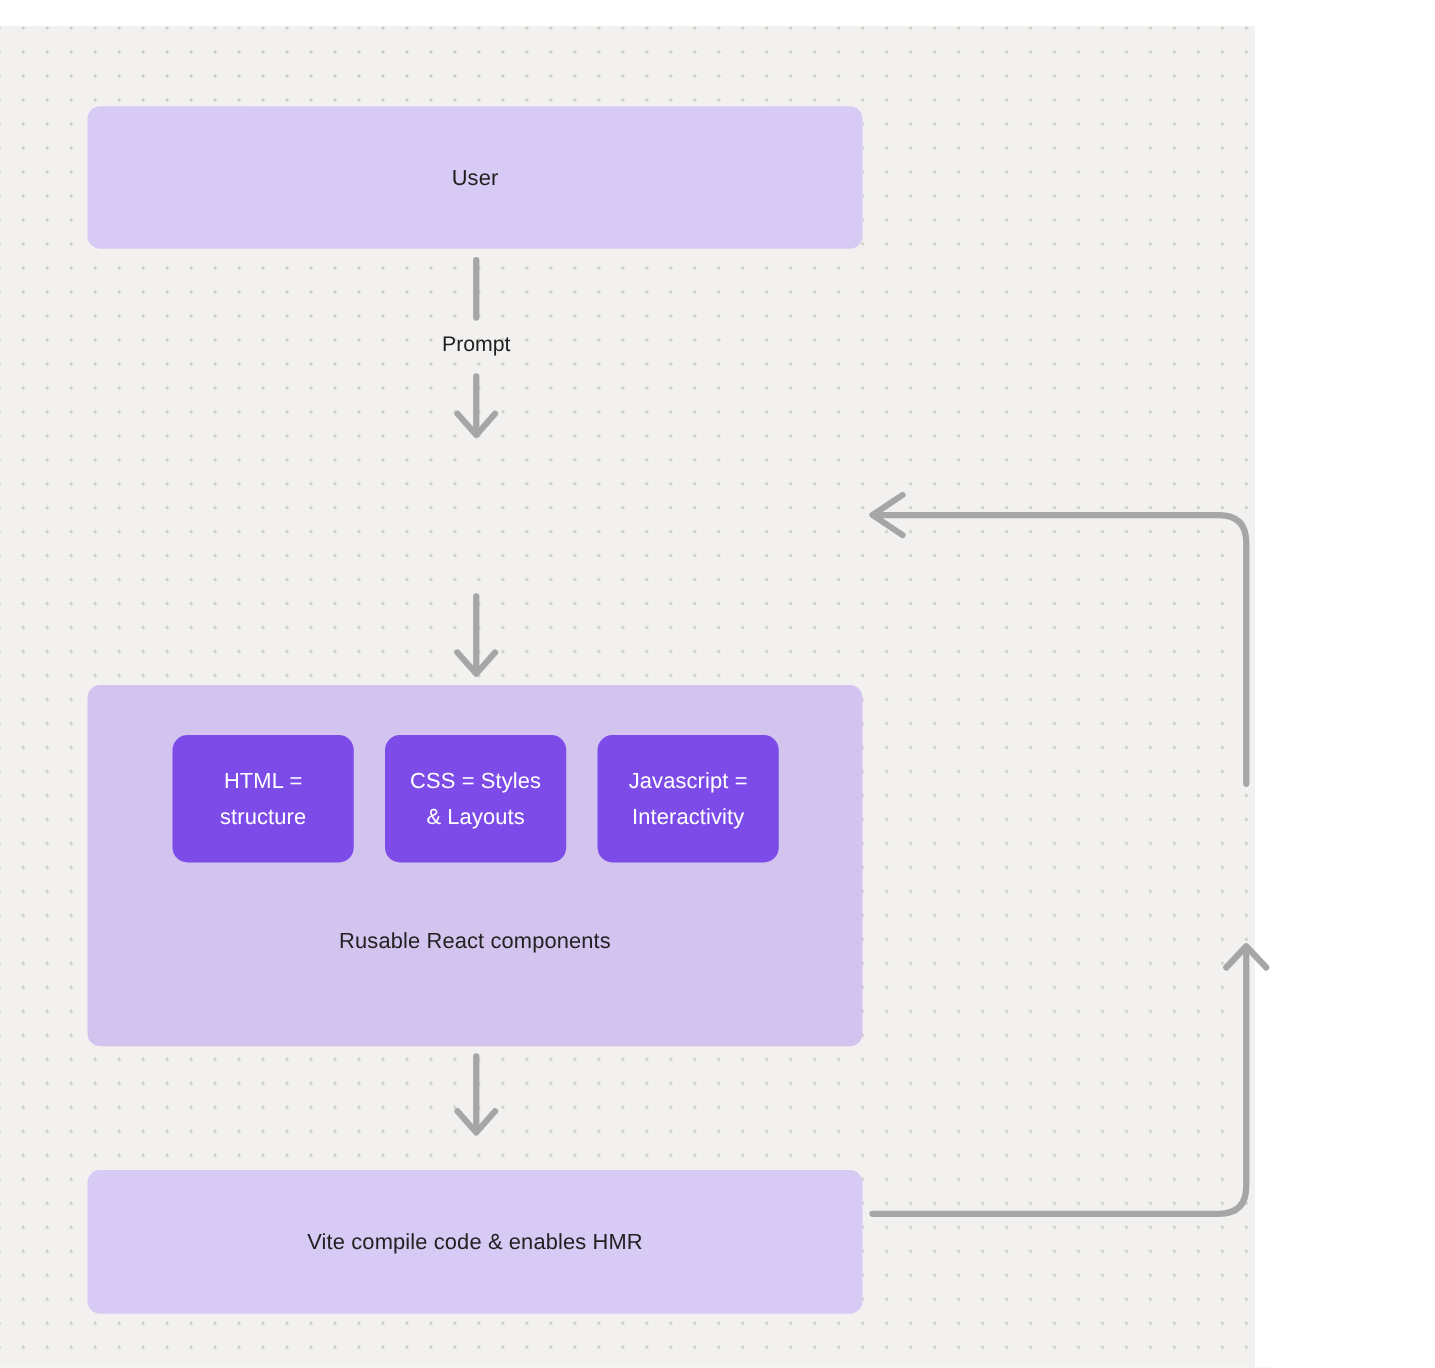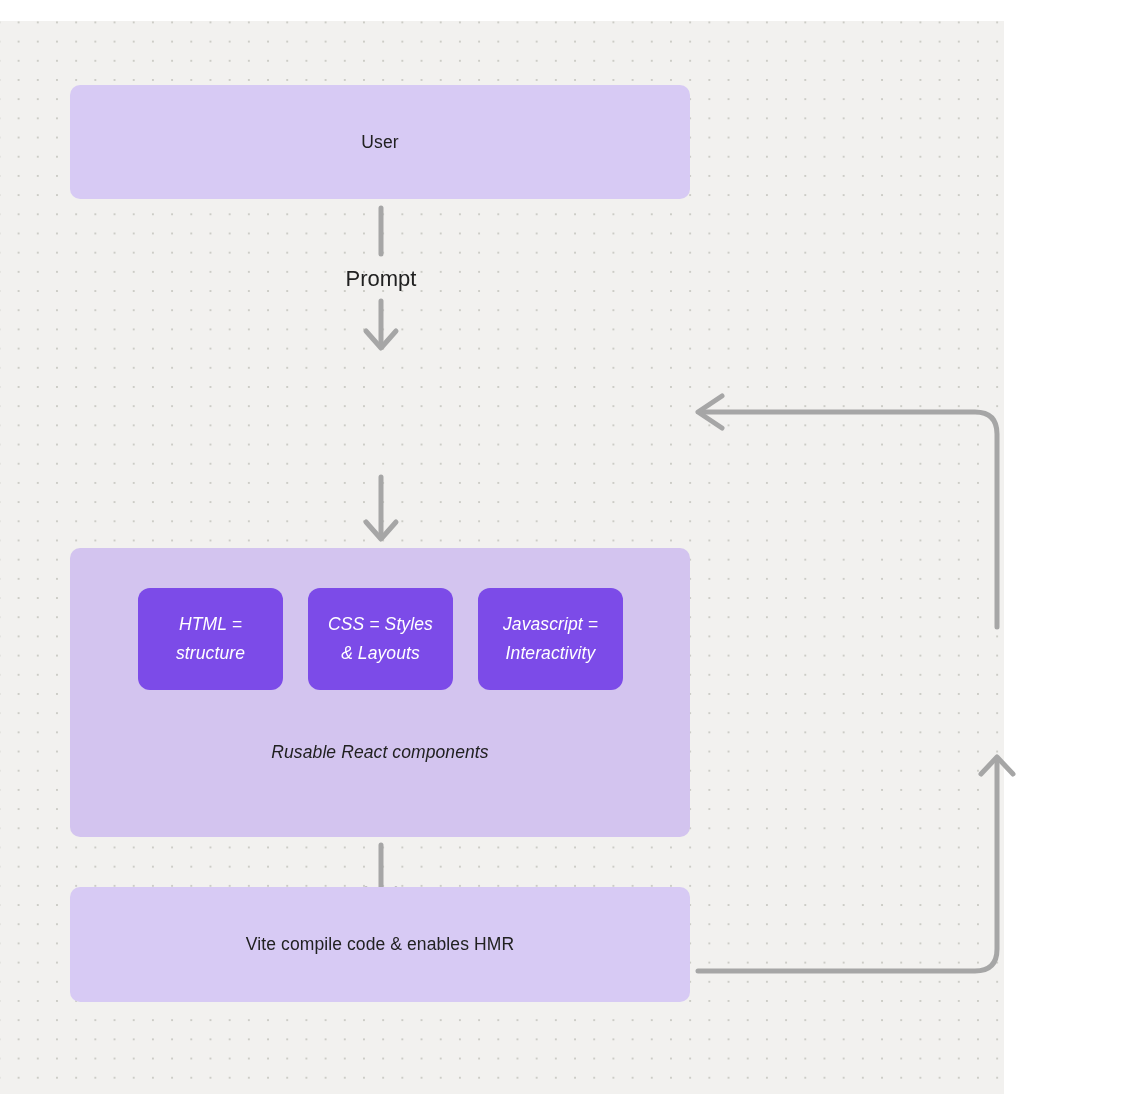--- a/index.html
+++ b/index.html
@@ -36,25 +36,25 @@
     justify-content: center;
     text-align: center;
     border-radius: 10px;
     background: var(--box-light);
     color: var(--text-dark);
     font-size: 17.5px;
     letter-spacing: 0.1px;
   }
   .node-user          { left: 70px;  top: 64px;  width: 620px; height: 114px; }
   .node-webapp        { left: 70px;  top: 334px; width: 620px; height: 114px; }
-  .node-vite          { left: 70px;  top: 866px; width: 620px; height: 115px; }
+  .node-vite          { left: 70px;  top: 915px; width: 620px; height: 115px; }
   .node-render        { left: 902px; top: 613px; width: 191px; height: 114px;
                         background: var(--render-light); border-radius: 14px; }
   .node-components    { left: 70px;  top: 527px; width: 620px; height: 289px;
-                        background: var(--container-light); display: block; font-style: italic; }
+                        background: var(--container-light); display: block; }
   .sub-node {
     position: absolute;
     top: 40px;
     width: 145px;
     height: 102px;
     border-radius: 12px;
     background: var(--accent);
     color: var(--text-light);
     display: flex;
     flex-direction: column;
@@ -89,21 +89,21 @@
     stroke-linecap: round;
     stroke-linejoin: round;
   }
   .edge-label {
     position: absolute;
     left: 311px;
     top: 245px;
     width: 140px;
     text-align: center;
     color: var(--text-dark);
-    font-size: 22px;
+    font-size: 17px;
   }
 </style>
 </head>
 <body>
 
 <div class="canvas">
 
   <svg class="edge-layer" viewBox="0 0 1148 1094" xmlns="http://www.w3.org/2000/svg">
 
     <path class="edge" d="M381 187 L381 233"></path>

